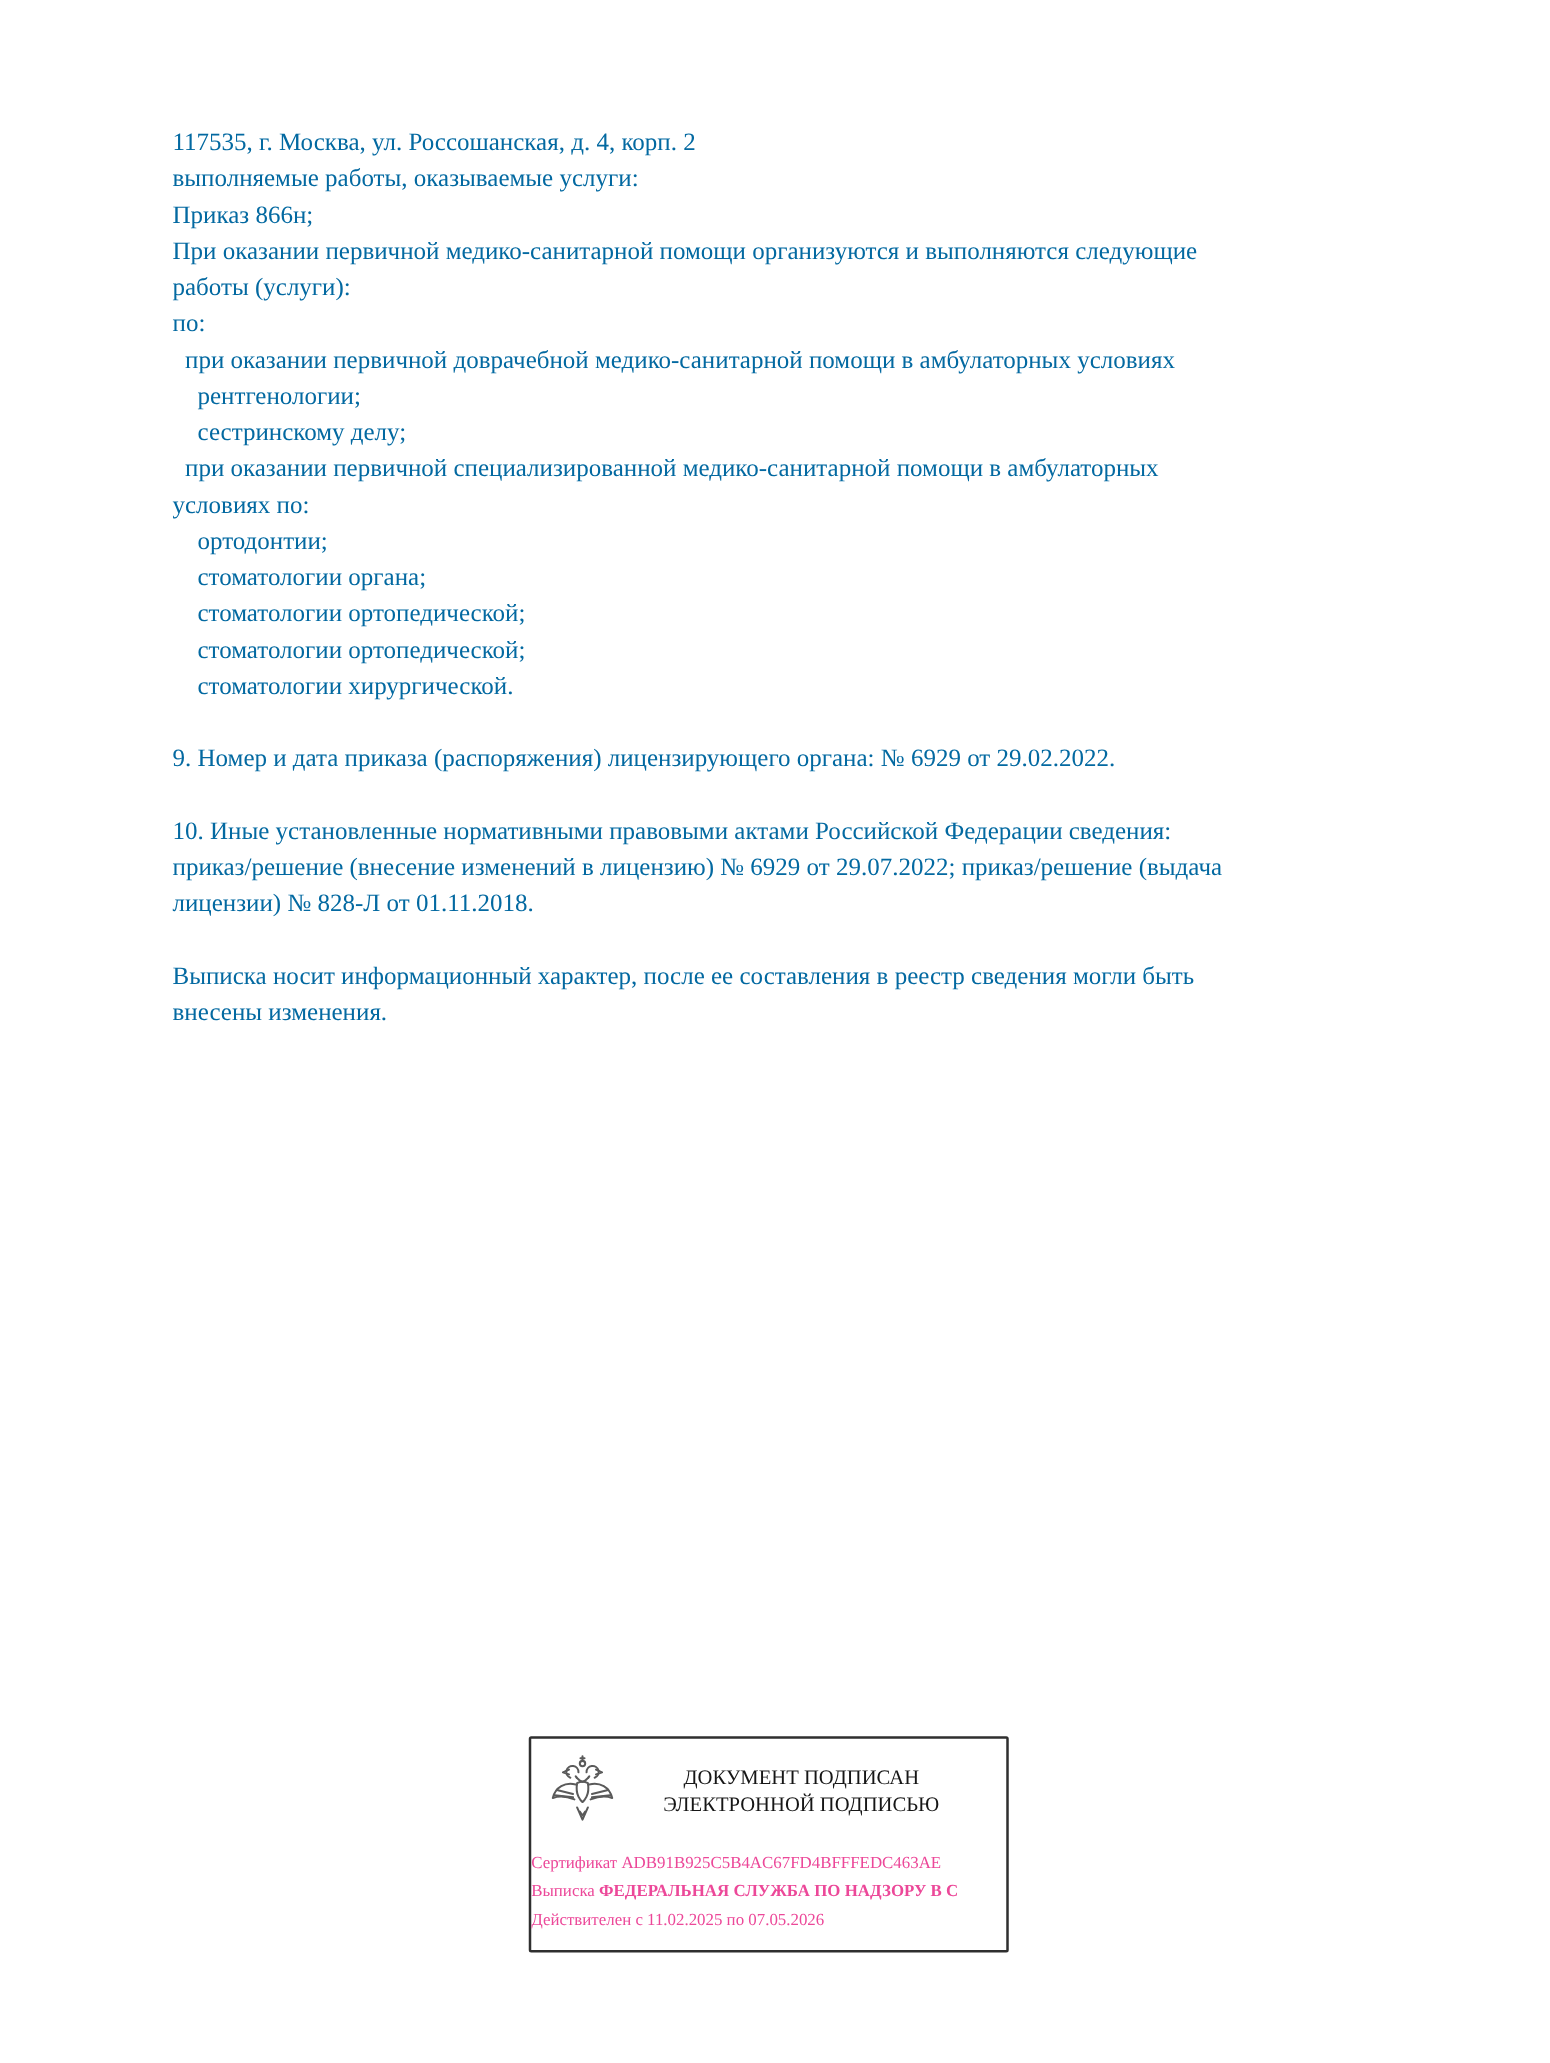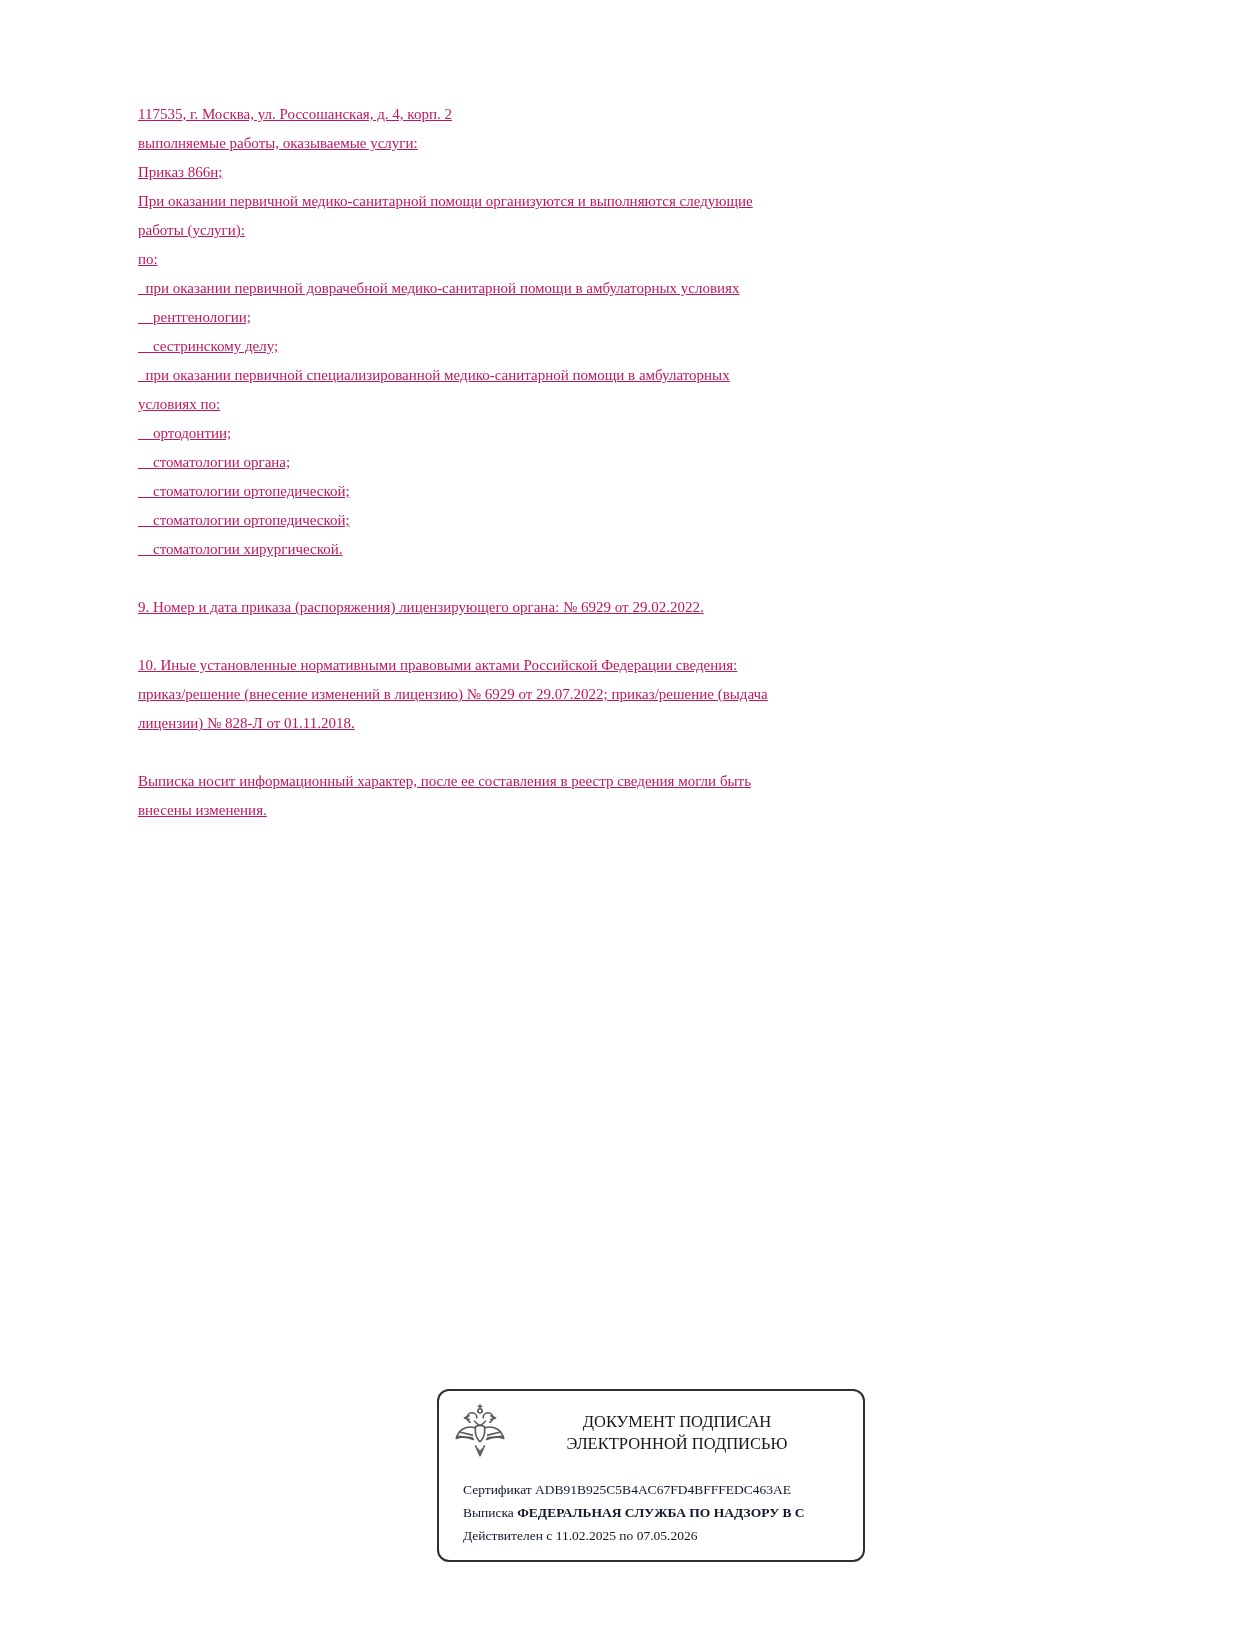--- a/index.html
+++ b/index.html
@@ -15,34 +15,33 @@
     margin: 0 auto;
   }
   .doc-text {
     position: absolute;
     left: 138px;
     top: 100px;
     width: 1000px;
   }
   .line {
     white-space: pre;
-    font-size: 15px;
+    font-size: 20px;
     line-height: 29px;
     min-height: 29px;
-    color: #be185d;
-    text-decoration: underline;
+    color: #0369a1;
   }
   .stamp {
     position: absolute;
-    left: 437px;
+    left: 423px;
     top: 1389px;
-    width: 428px;
+    width: 384px;
     height: 173px;
     border: 2.5px solid #2f2f2f;
-    border-radius: 12px;
+    border-radius: 2px;
     background: #ffffff;
     overflow: hidden;
     padding-top: 10px;
   }
   .stamp-header {
     display: flex;
     align-items: center;
     padding: 2px 10px 0 14px;
   }
   .emblem {
@@ -54,25 +53,25 @@
   .stamp-title {
     flex: 1;
     text-align: center;
     font-size: 16.5px;
     line-height: 22px;
     color: #161616;
     padding-right: 6px;
   }
   .stamp-info {
     margin-top: 15px;
-    padding-left: 24px;
+    padding-left: 0;
     font-size: 13.5px;
     line-height: 23px;
     white-space: nowrap;
-    color: #0f172a;
+    color: #ec4899;
   }
   .bold { font-weight: bold; }
 </style>
 </head>
 <body>
 
 <div class="page">
 
   <div class="doc-text">
     <div class="line">117535, г. Москва, ул. Россошанская, д. 4, корп. 2</div>

